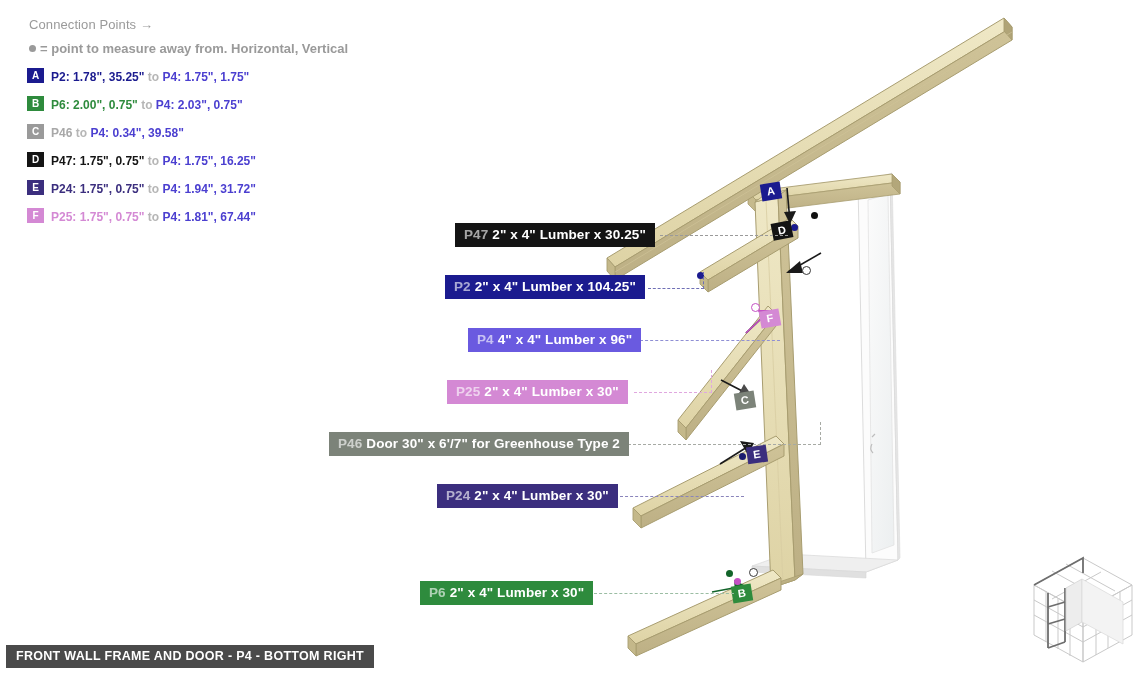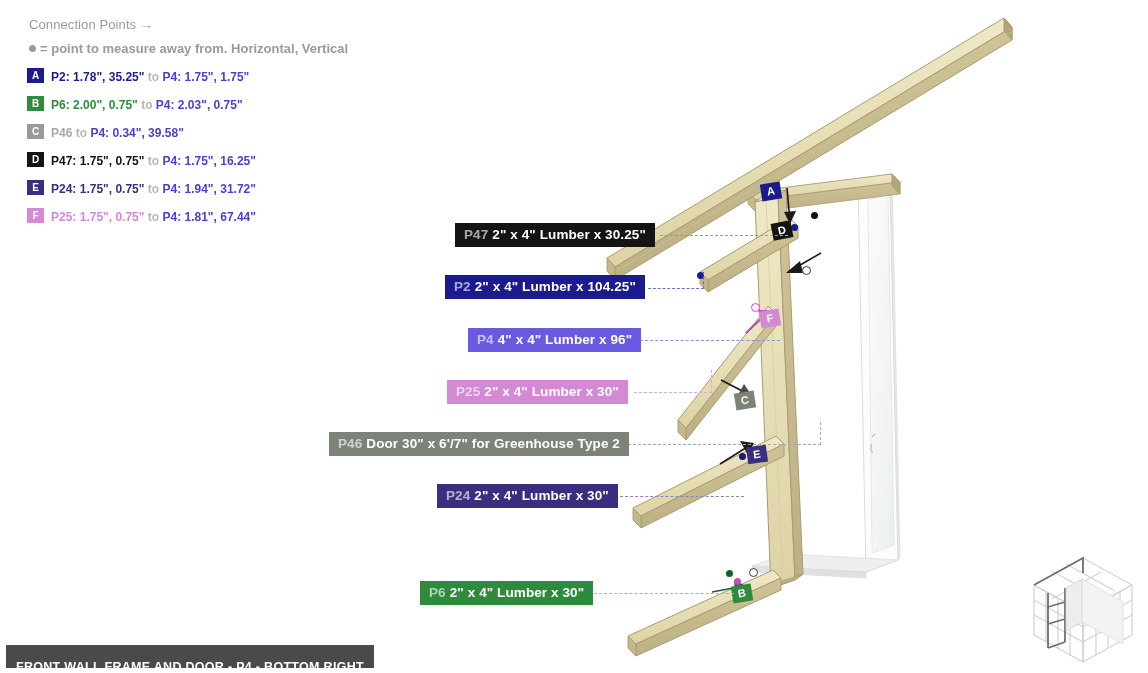--- a/index.html
+++ b/index.html
@@ -56,21 +56,21 @@
   }
 
   
   .pt { position:absolute; width:7px; height:7px; border-radius:50%; }
   .pt-ring { position:absolute; width:9px; height:9px; border-radius:50%;
              background:#fff; border:1.5px solid #3a3a3a; }
 
   
   #title-bar {
     position:absolute; left:6px; top:645px; height:23px; line-height:23px;
-    padding:11px 10px; background:#4a4a4a; color:#fff;
+    padding:0 10px; background:#4a4a4a; color:#fff;
     font-size:12.5px; font-weight:bold; letter-spacing:.3px; white-space:nowrap;
   }
 
   
   #model { position:absolute; left:600px; top:0; width:460px; height:660px; }
   #thumb { position:absolute; left:1022px; top:552px; width:122px; height:118px; }
 </style>
 </head>
 <body>
 

